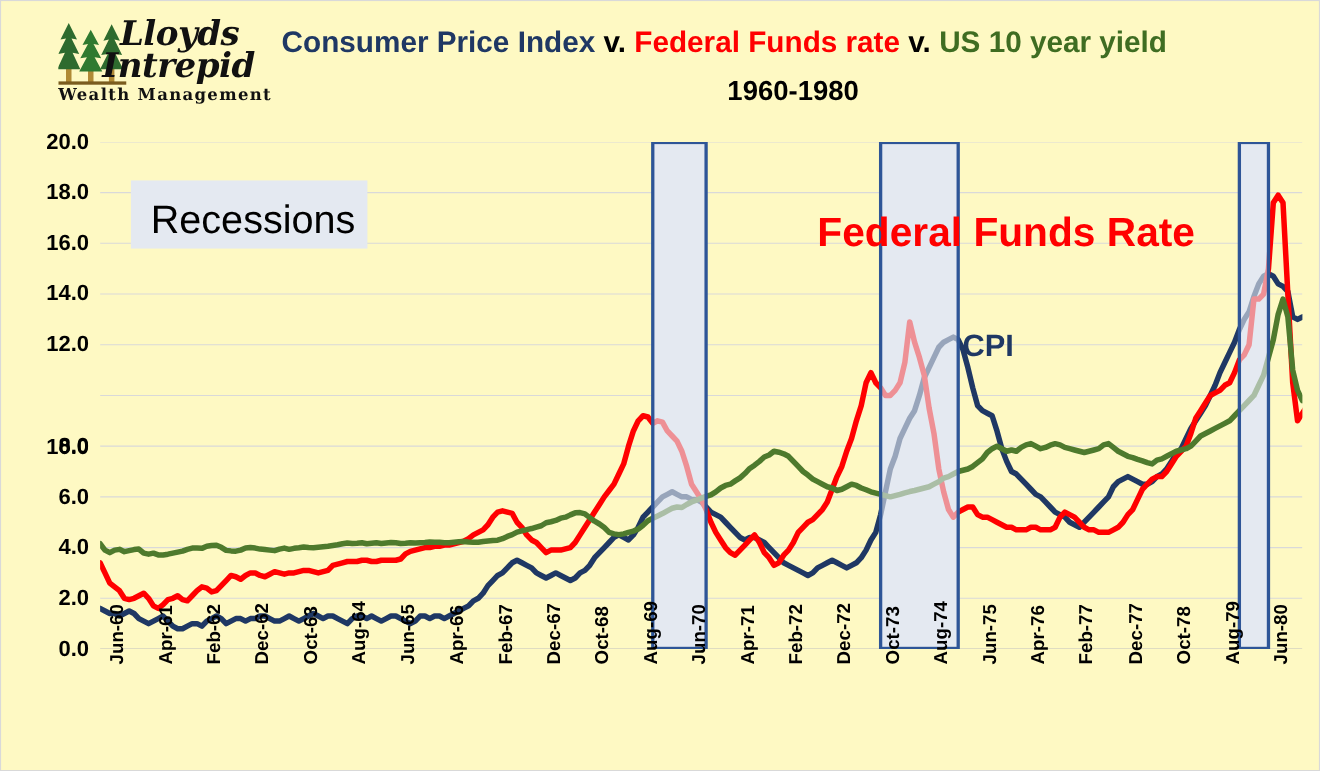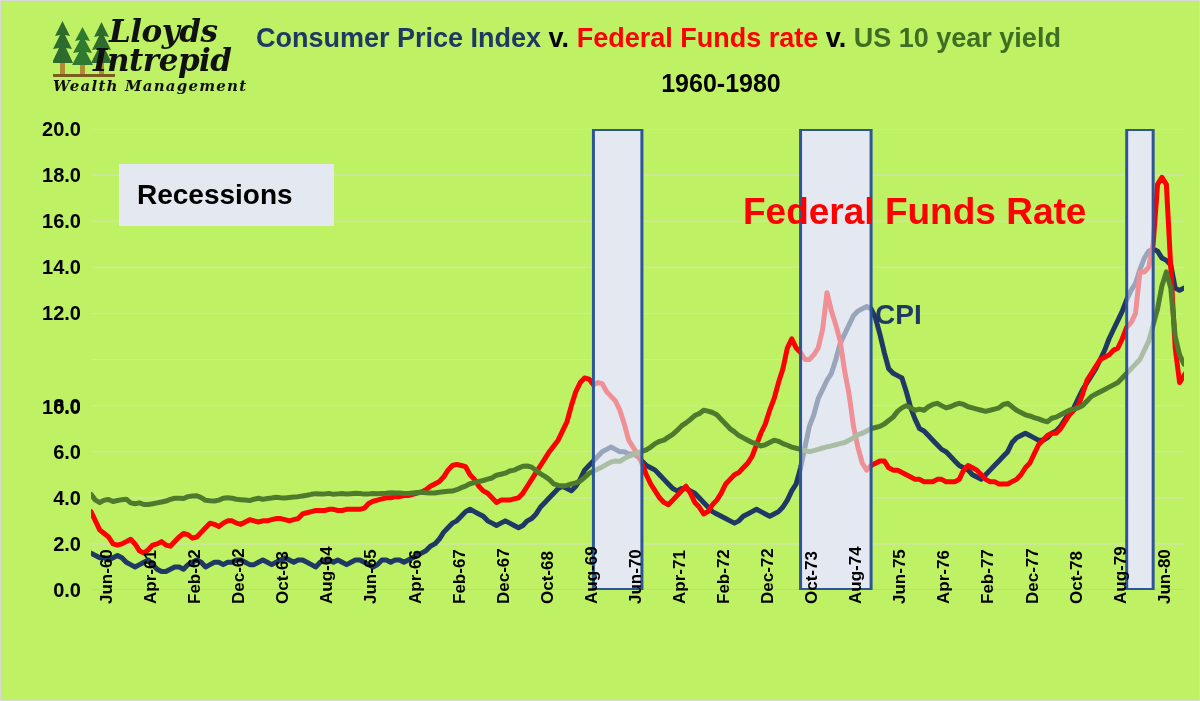--- a/index.html
+++ b/index.html
@@ -7,21 +7,21 @@
     width:1200px;height:701px;
     background:#ffffff;
     font-family:"Liberation Sans", sans-serif;
     overflow:hidden;
     position:relative;
   }
   #frame{
     position:absolute;left:0;top:0;width:1200px;height:701px;
     border:1px solid #d9d9d9;
     box-sizing:border-box;
-    background:#bef264;
+    background:#fef9c3;
   }
 
   
   #logo{
     position:absolute;left:46px;top:8px;width:220px;height:92px;
   }
   #logo .trees{
     position:absolute;left:6px;top:10px;width:62px;height:60px;
   }
   #logo .lloyds{
@@ -32,21 +32,21 @@
   }
   #logo .intrepid{
     position:absolute;left:46px;top:33px;
     font-family:"DejaVu Serif", serif;
     font-style:italic;font-weight:bold;
     font-size:31px;color:#111111;letter-spacing:-0.5px;
   }
   #logo .wm{
     position:absolute;left:6px;top:68px;
     font-family:"DejaVu Serif", serif;
-    font-style:italic;font-weight:bold;
+    font-weight:bold;
     font-size:15px;color:#111111;letter-spacing:1.2px;
   }
 
   
   #title-line1{
     position:absolute;left:255px;top:24px;width:930px;
     font-size:27px;font-weight:bold;white-space:nowrap;
     line-height:1;
   }
   #title-line2{
@@ -86,21 +86,21 @@
   }
 
   
   #recession-legend{
     position:absolute;left:118px;top:163px;
     width:215px;height:62px;
     background:#E4E9F1;
   }
   #recession-legend span{
     position:absolute;left:18px;top:15px;
-    font-size:28px;font-weight:bold;color:#000000;
+    font-size:36px;font-weight:normal;color:#000000;
   }
 
   
   .ann{position:absolute;font-weight:bold;white-space:nowrap;line-height:1;}
   #ann-ffr{left:742px;top:192px;font-size:37px;color:#FF0000;}
   #ann-ten{left:487px;top:315px;font-size:33px;color:#3F6D22;}
   #ann-cpi{left:874px;top:300px;font-size:28px;color:#1F3864;}
 </style>
 </head>
 <body>

